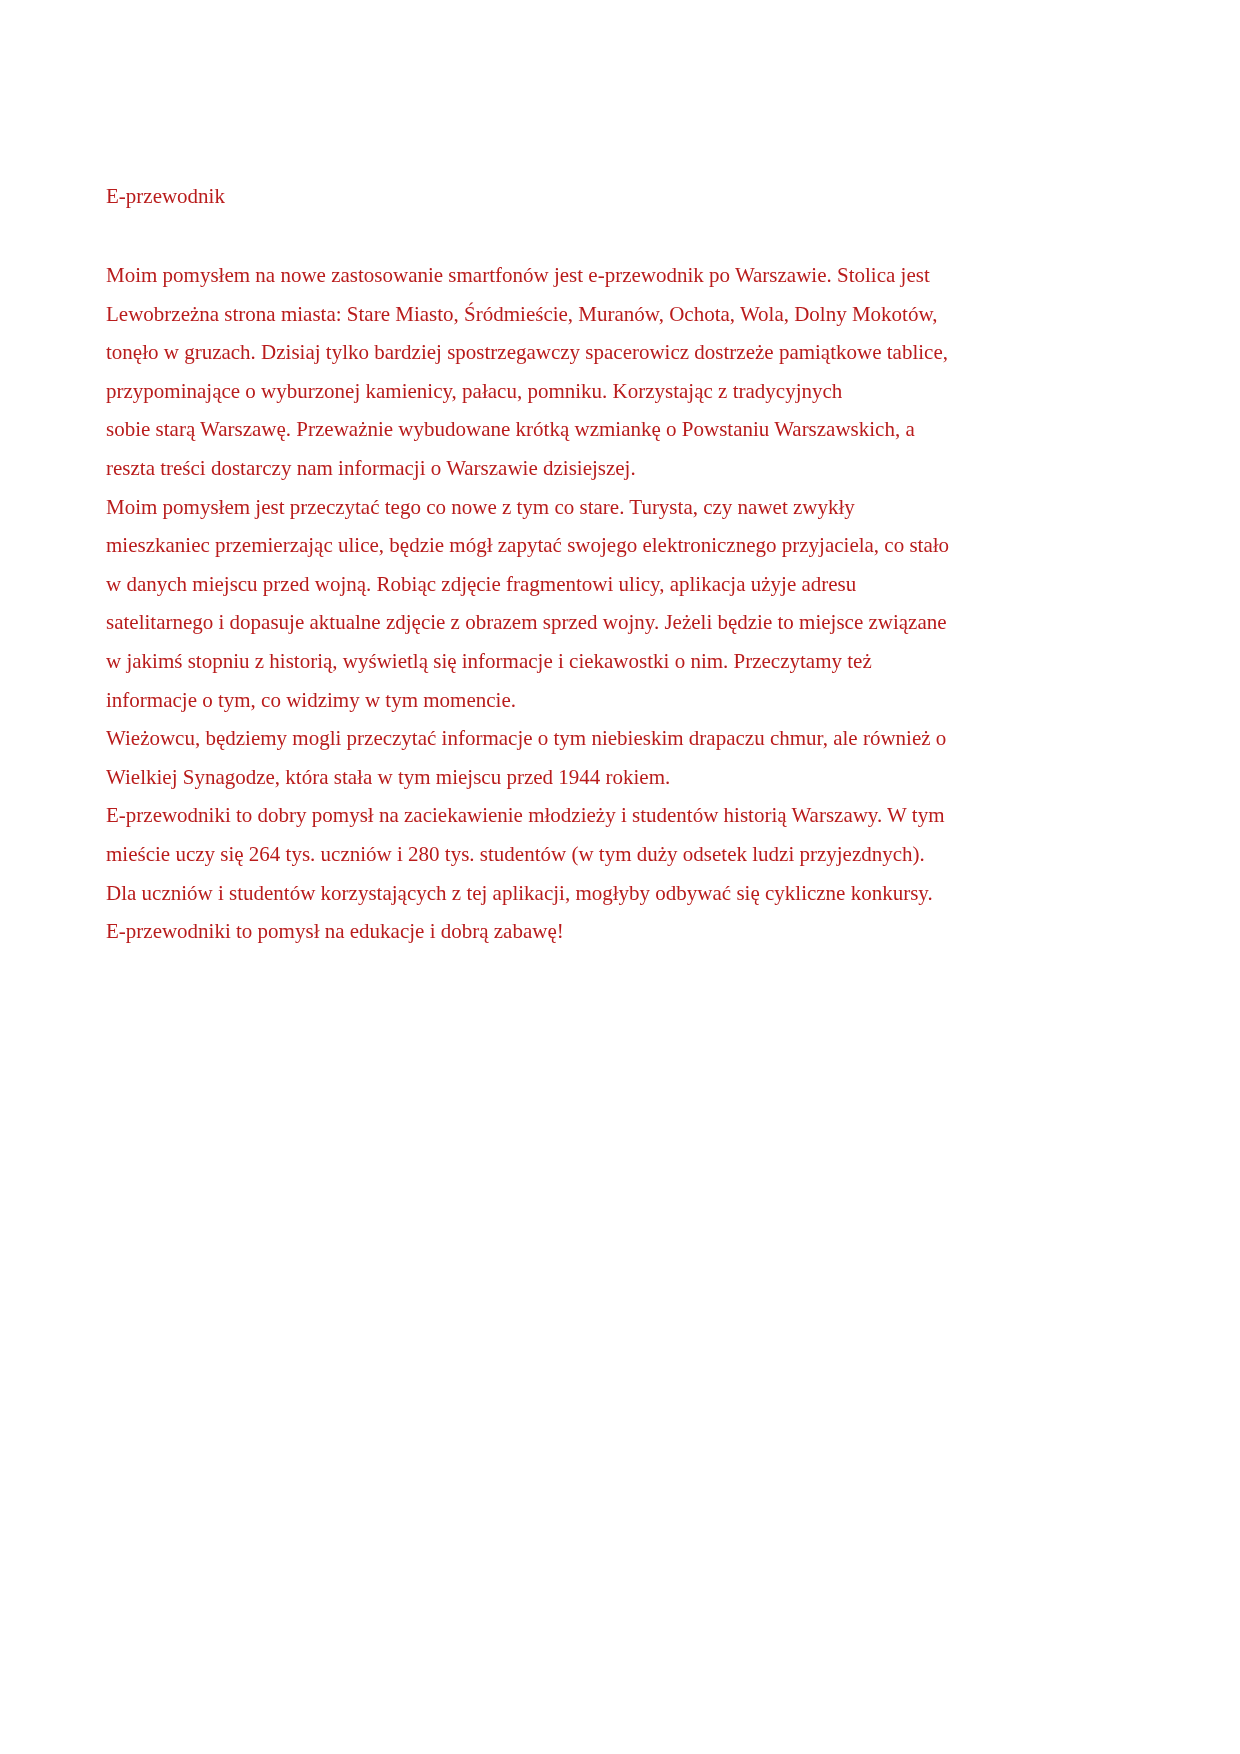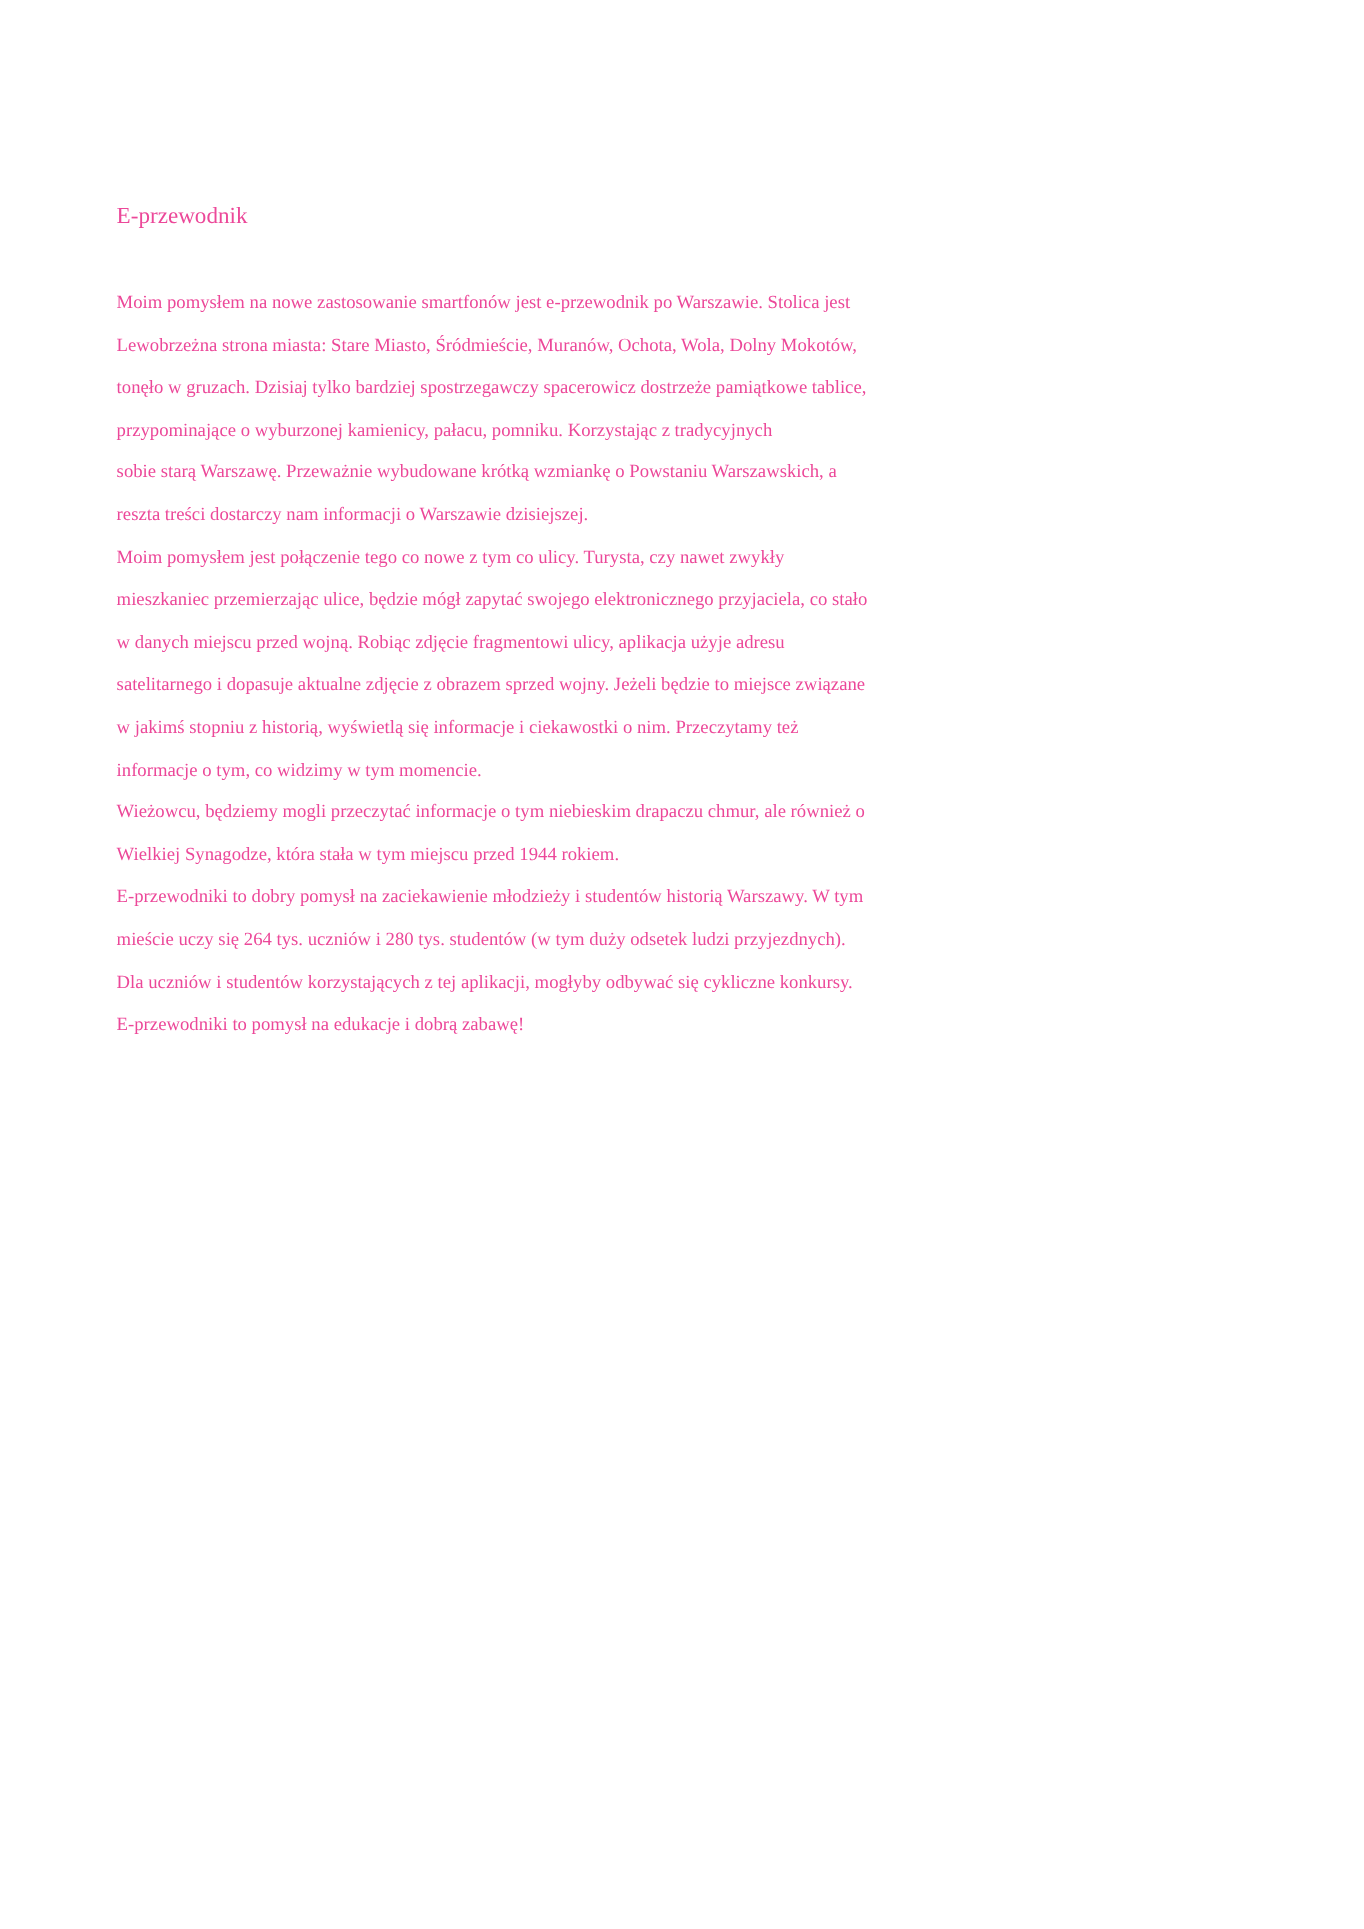--- a/index.html
+++ b/index.html
@@ -1,44 +1,44 @@
 <!DOCTYPE html>
 <html><head>
 <meta charset="utf-8">
 <style>
   html, body { margin: 0; padding: 0; background: #ffffff; }
   body { width: 1240px; height: 1754px; position: relative; overflow: hidden; }
   .page {
     position: absolute; left: 0; top: 0; width: 1240px; height: 1754px; background: #ffffff;
-    font-family: "Liberation Serif", "DejaVu Serif", serif; color: #ec4899;
+    font-family: "Liberation Serif", "DejaVu Serif", serif; color: #b91c1c;
   }
   .title {
     position: absolute; left: 106px; top: 181px;
     font-size: 21px; line-height: 30px; white-space: nowrap;
   }
   .body-text {
     position: absolute; left: 106px; top: 256px; width: 910px;
   }
   .line {
-    display: block; font-size: 17px; height: 38.6px; line-height: 38.6px; white-space: nowrap;
+    display: block; font-size: 21px; height: 38.6px; line-height: 38.6px; white-space: nowrap;
   }
 </style>
 </head>
 <body>
 
 <div class="page">
   <div class="title">E-przewodnik</div>
   <div class="body-text">
     <span class="line">Moim pomysłem na nowe zastosowanie smartfonów jest e-przewodnik po Warszawie. Stolica jest</span>
     <span class="line">Lewobrzeżna strona miasta: Stare Miasto, Śródmieście, Muranów, Ochota, Wola, Dolny Mokotów,</span>
     <span class="line">tonęło w gruzach. Dzisiaj tylko bardziej spostrzegawczy spacerowicz dostrzeże pamiątkowe tablice,</span>
     <span class="line">przypominające o wyburzonej kamienicy, pałacu, pomniku. Korzystając z tradycyjnych</span>
     <span class="line">sobie starą Warszawę. Przeważnie wybudowane krótką wzmiankę o Powstaniu Warszawskich, a</span>
     <span class="line">reszta treści dostarczy nam informacji o Warszawie dzisiejszej.</span>
-    <span class="line">Moim pomysłem jest połączenie tego co nowe z tym co ulicy. Turysta, czy nawet zwykły</span>
+    <span class="line">Moim pomysłem jest przeczytać tego co nowe z tym co stare. Turysta, czy nawet zwykły</span>
     <span class="line">mieszkaniec przemierzając ulice, będzie mógł zapytać swojego elektronicznego przyjaciela, co stało</span>
     <span class="line">w danych miejscu przed wojną. Robiąc zdjęcie fragmentowi ulicy, aplikacja użyje adresu</span>
     <span class="line">satelitarnego i dopasuje aktualne zdjęcie z obrazem sprzed wojny. Jeżeli będzie to miejsce związane</span>
     <span class="line">w jakimś stopniu z historią, wyświetlą się informacje i ciekawostki o nim. Przeczytamy też</span>
     <span class="line">informacje o tym, co widzimy w tym momencie.</span>
     <span class="line">Wieżowcu, będziemy mogli przeczytać informacje o tym niebieskim drapaczu chmur, ale również o</span>
     <span class="line">Wielkiej Synagodze, która stała w tym miejscu przed 1944 rokiem.</span>
     <span class="line">E-przewodniki to dobry pomysł na zaciekawienie młodzieży i studentów historią Warszawy. W tym</span>
     <span class="line">mieście uczy się 264 tys. uczniów i 280 tys. studentów (w tym duży odsetek ludzi przyjezdnych).</span>
     <span class="line">Dla uczniów i studentów korzystających z tej aplikacji, mogłyby odbywać się cykliczne konkursy.</span>

